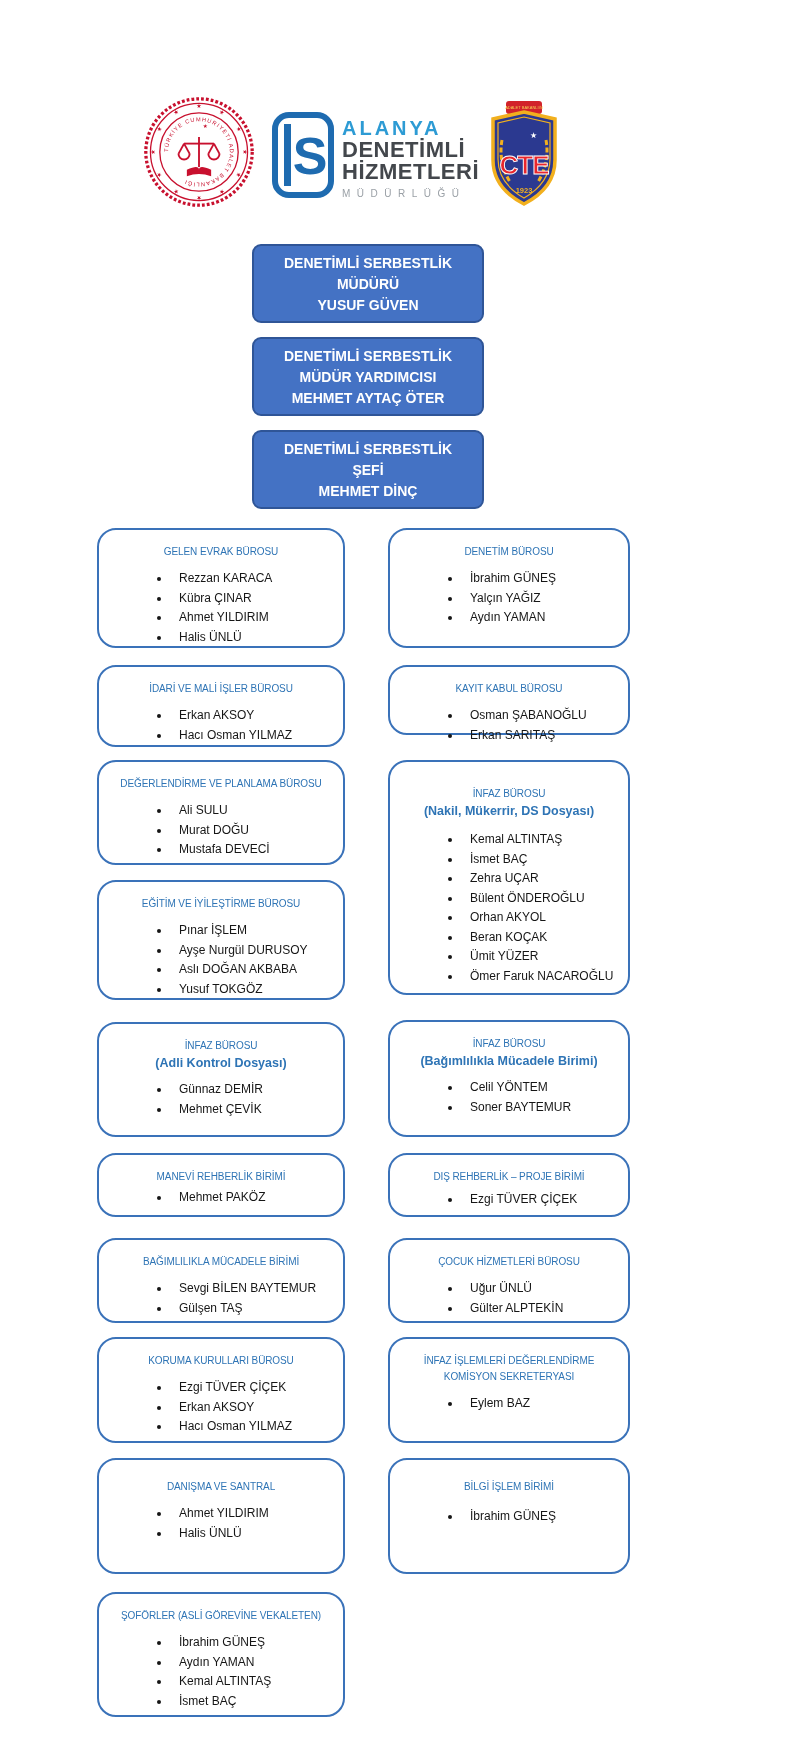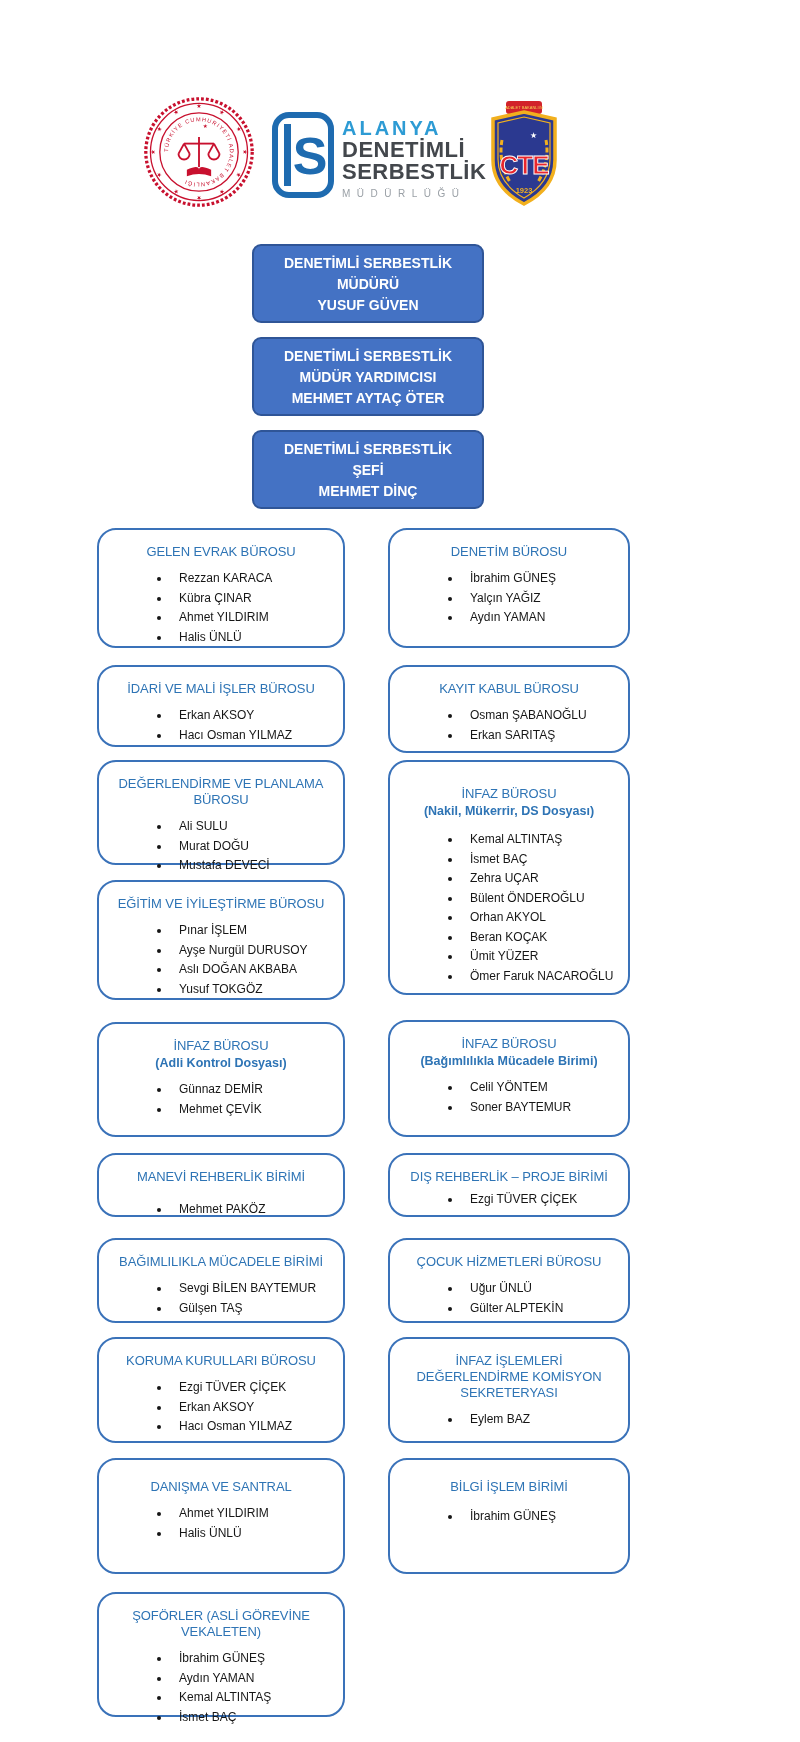--- a/index.html
+++ b/index.html
@@ -36,21 +36,21 @@
   #col-right { left:388px; width:242px; }
 
   .bureau {
     position:absolute; left:0; width:100%;
     background:#ffffff; border:2px solid #3A72B9; border-radius:19px;
     padding:14px 10px 0 10px;
   }
   .bureau.roomy { padding-top:19px; }
   .btitle {
     margin:0; text-align:center; color:#2E74B5;
-    font-size:13px; font-weight:400; letter-spacing:-0.1px; line-height:16px;
+    font-size:10px; font-weight:400; letter-spacing:-0.1px; line-height:16px;
   }
   .bsub { text-align:center; color:#2E74B5; font-size:12.5px; line-height:16px; margin-top:1px;font-weight:bold; }
   ul.staff { margin:11px 0 0 0; padding-left:62px; list-style:disc; }
   ul.staff li { font-size:12px; color:#161616; line-height:15px; margin-bottom:4.5px; padding-left:8px; }
 </style>
 </head>
 <body>
 
 <div class="logo" id="seal">
   <svg viewBox="0 0 120 120" width="112" height="112">
@@ -95,21 +95,21 @@
 
 <div class="logo" id="dsgrp">
   <svg class="ds-emblem" viewBox="0 0 62 86">
     <rect x="3" y="3" width="56" height="80" rx="14" fill="#ffffff" stroke="#1E6BB0" stroke-width="6"></rect>
     <rect x="12" y="12" width="7" height="62" fill="#1E6BB0"></rect>
     <text x="38" y="62" text-anchor="middle" font-size="52" font-weight="bold" fill="#1E6BB0" font-family="Liberation Sans, sans-serif">S</text>
   </svg>
   <div class="ds-text">
     <span class="ds-l1">ALANYA</span>
     <span class="ds-l2">DENETİMLİ</span>
-    <span class="ds-l3">SERBESTLİK</span>
+    <span class="ds-l3">HİZMETLERİ</span>
     <span class="ds-l4">MÜDÜRLÜĞÜ</span>
   </div>
 </div>
 
 <div class="logo" id="cte">
   <svg viewBox="0 0 76 108" width="76" height="108">
     <rect x="20" y="1" width="36" height="13" rx="3" fill="#D2232A"></rect>
     <text x="38" y="9" text-anchor="middle" font-size="4" fill="#F7D154">ADALET BAKANLIĞI</text>
     <path d="M38,12 L69,19 L69,60 Q69,88 38,104 Q7,88 7,60 L7,19 Z" fill="#2B3990" stroke="#F2B01E" stroke-width="3.5"></path>
     <path d="M38,17 L64,23 L64,59 Q64,83 38,98 Q12,83 12,59 L12,23 Z" fill="none" stroke="#F2B01E" stroke-width="1.2"></path>
@@ -181,21 +181,21 @@
     <h2 class="btitle">İNFAZ BÜROSU</h2>
     <div class="bsub">(Adli Kontrol Dosyası)</div>
     <ul class="staff">
       <li>Günnaz DEMİR</li>
       <li>Mehmet ÇEVİK</li>
     </ul>
   </section>
 
   <section class="bureau" style="top:1153px;height:64px">
     <h2 class="btitle">MANEVİ REHBERLİK BİRİMİ</h2>
-    <ul class="staff" style="margin-top:17px">
+    <ul class="staff" style="margin-top:5px">
       <li>Mehmet PAKÖZ</li>
     </ul>
   </section>
 
   <section class="bureau" style="top:1238px;height:85px">
     <h2 class="btitle">BAĞIMLILIKLA MÜCADELE BİRİMİ</h2>
     <ul class="staff">
       <li>Sevgi BİLEN BAYTEMUR</li>
       <li>Gülşen TAŞ</li>
     </ul>
@@ -234,21 +234,21 @@
 
   <section class="bureau" style="top:528px;height:120px">
     <h2 class="btitle">DENETİM BÜROSU</h2>
     <ul class="staff">
       <li>İbrahim GÜNEŞ</li>
       <li>Yalçın YAĞIZ</li>
       <li>Aydın YAMAN</li>
     </ul>
   </section>
 
-  <section class="bureau" style="top:665px;height:88px">
+  <section class="bureau" style="top:665px;height:70px">
     <h2 class="btitle">KAYIT KABUL BÜROSU</h2>
     <ul class="staff">
       <li>Osman ŞABANOĞLU</li>
       <li>Erkan SARITAŞ</li>
     </ul>
   </section>
 
   <section class="bureau" style="top:760px;height:235px;padding-top:24px">
     <h2 class="btitle">İNFAZ BÜROSU</h2>
     <div class="bsub">(Nakil, Mükerrir, DS Dosyası)</div>

